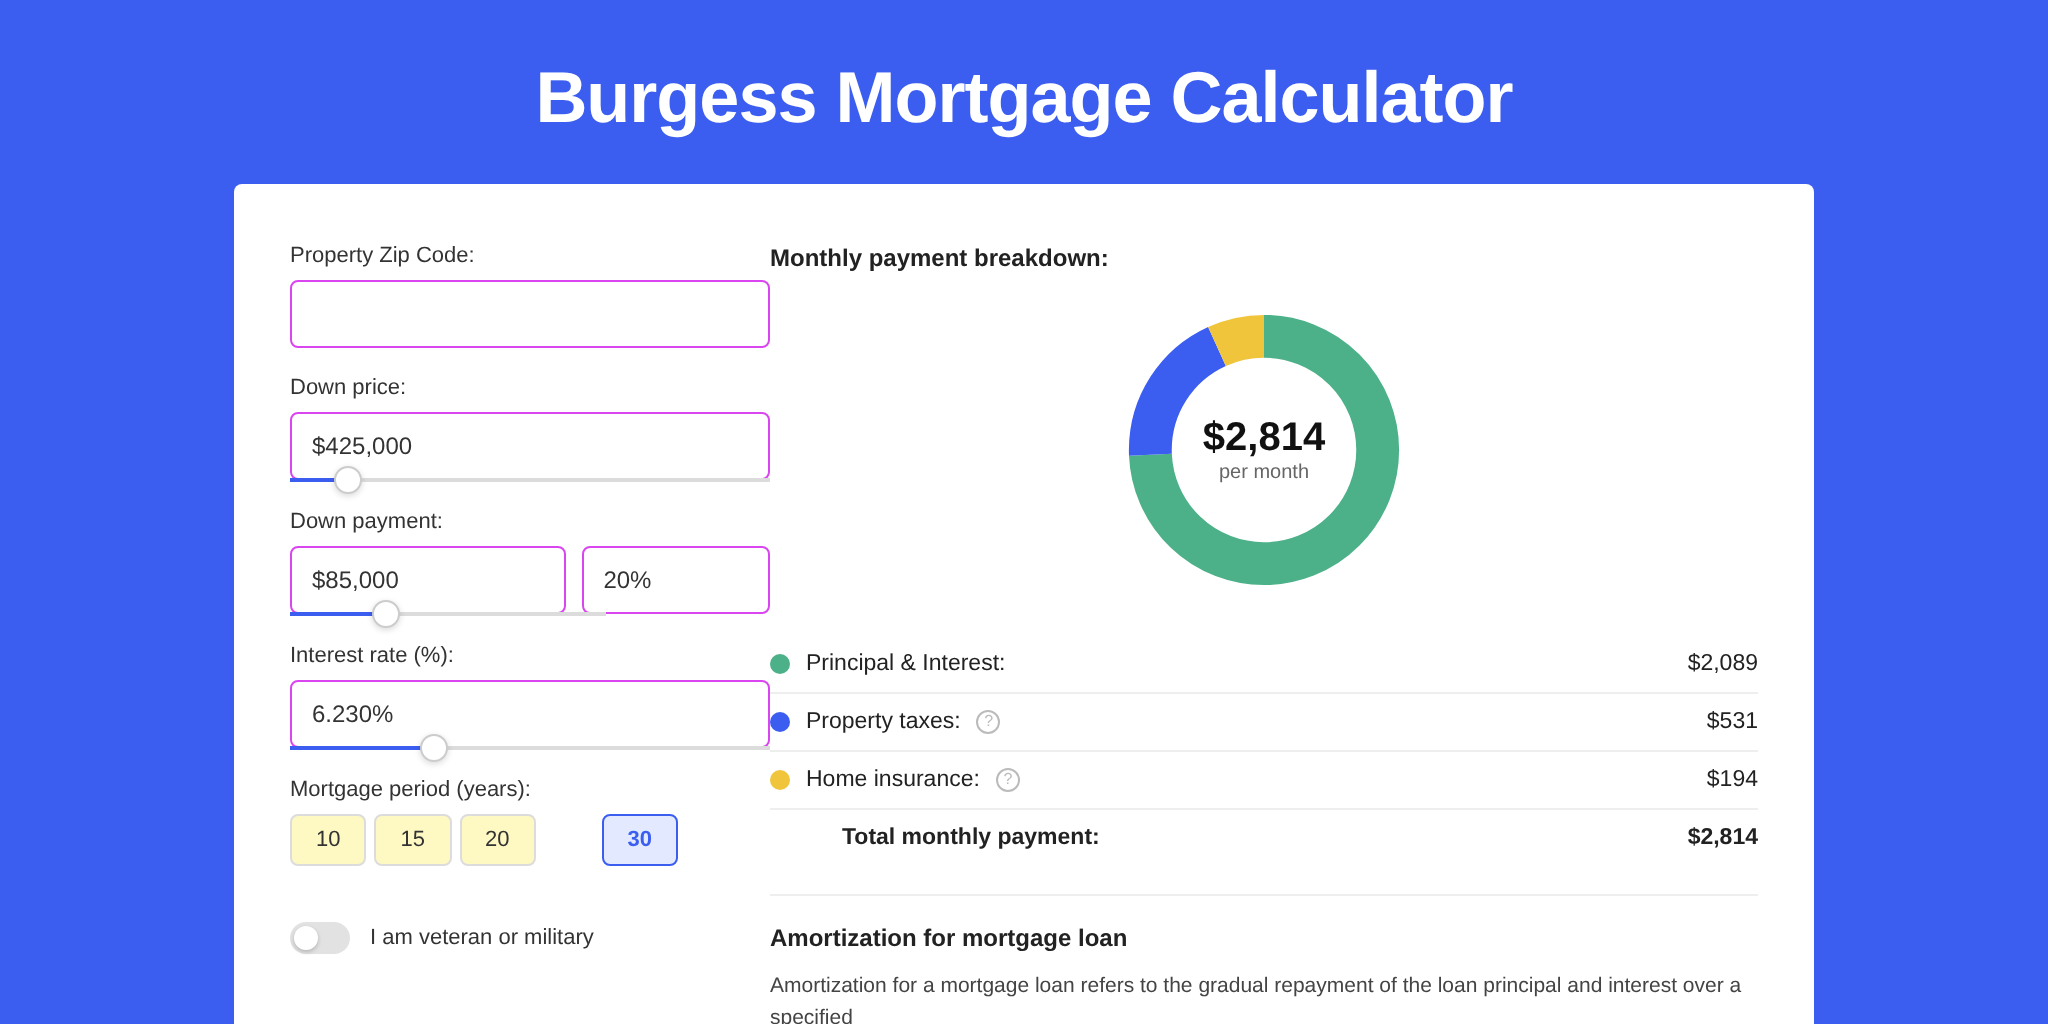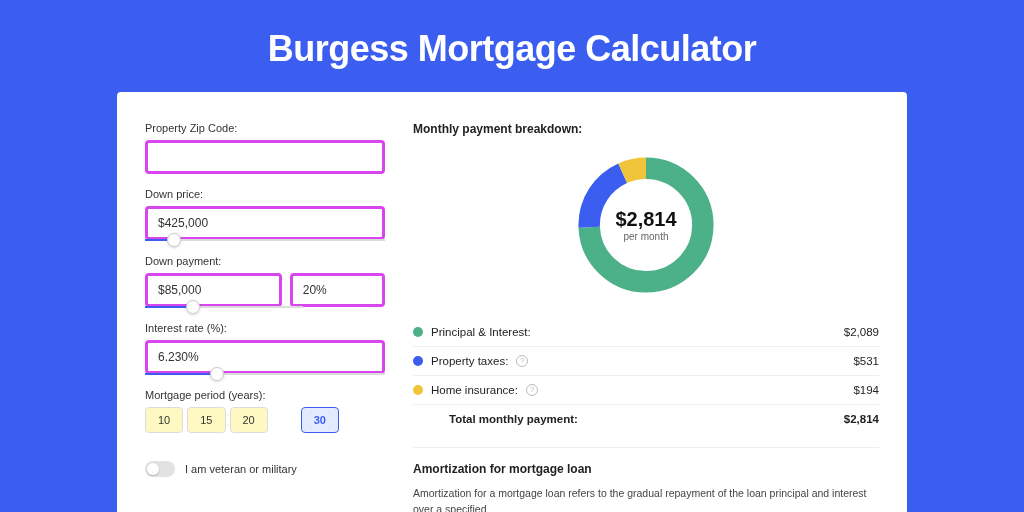--- a/index.html
+++ b/index.html
@@ -18,34 +18,33 @@
     padding: 28px 0 22px 0;
     letter-spacing: -0.5px;
   }
   .card {
     background: #fff;
     width: 790px;
     margin: 0 auto;
     border-radius: 4px 4px 0 0;
     padding: 30px 28px 0 28px;
     display: flex;
-    gap: 28px;
     height: 420px;
   }
   .panel-left { width: 240px; flex-shrink: 0; }
   .panel-right { flex: 1; }
   .label {
     font-size: 11px;
     color: #333;
     margin-bottom: 6px;
     display: block;
   }
   .input {
     width: 100%;
-    border: 3px solid #d946ef;
+    border: 1px solid #d946ef;
     border-radius: 4px;
     padding: 8px 10px;
     font-size: 12px;
     color: #333;
     background: #fff;
     height: 34px;
   }
   .field { margin-bottom: 14px; position: relative; }
   .slider-track {
     height: 2px;

